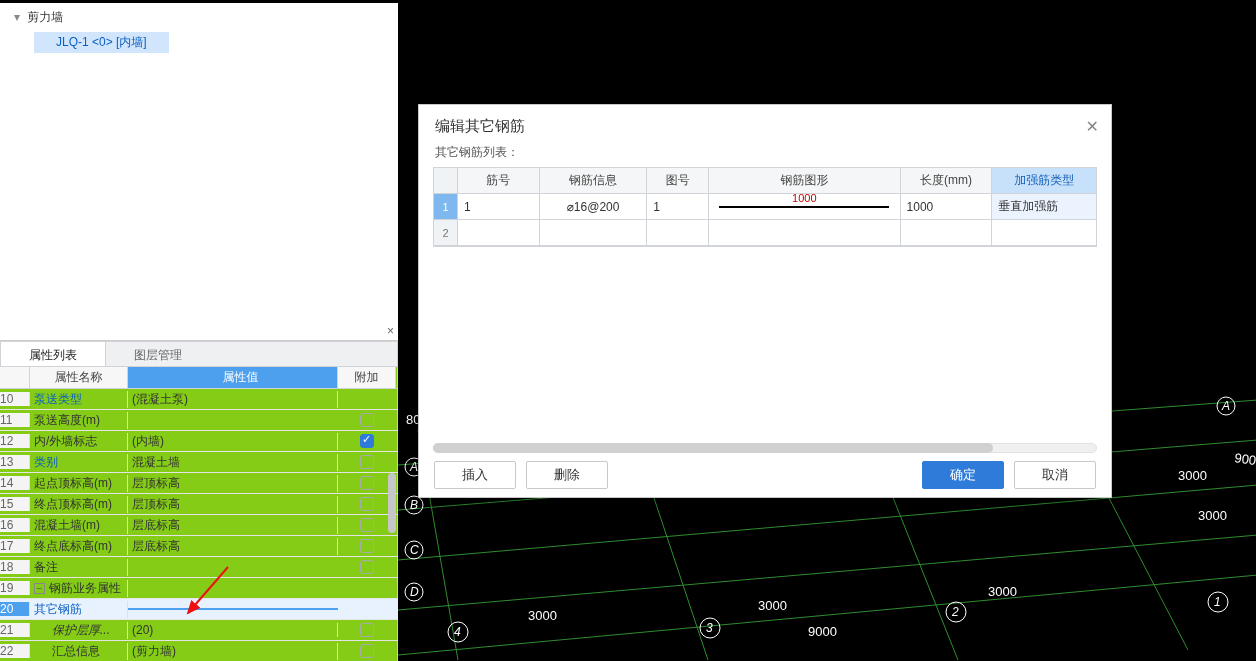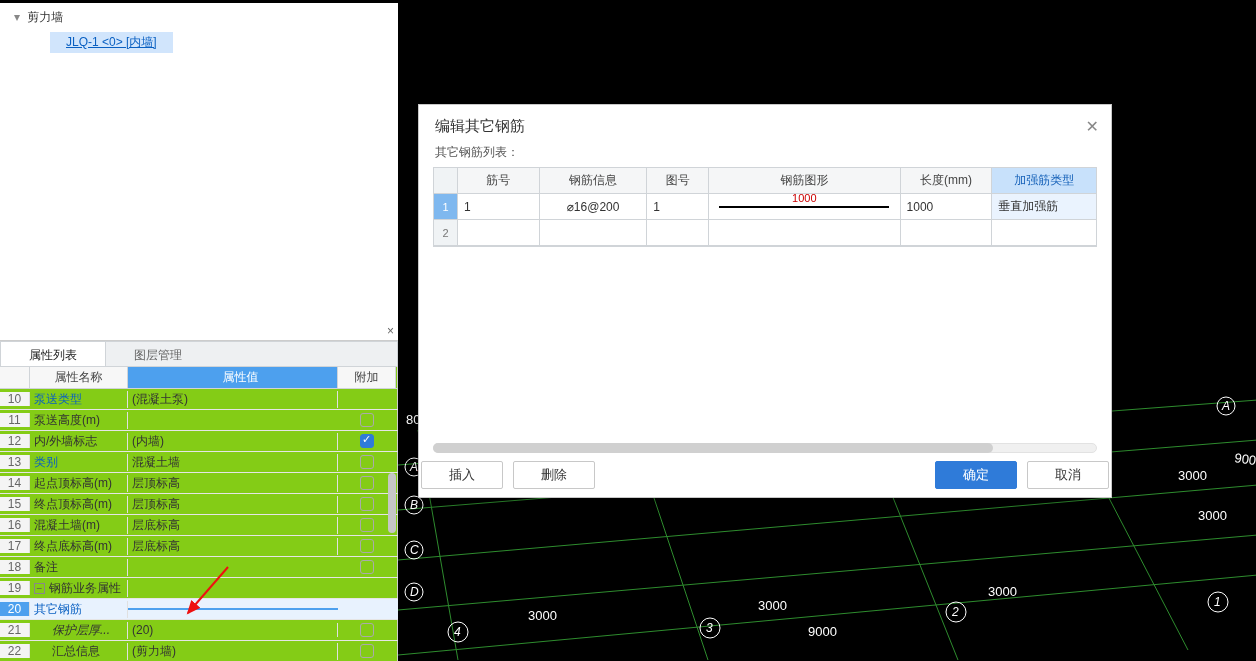--- a/index.html
+++ b/index.html
@@ -3,37 +3,37 @@
 <meta charset="utf-8">
 <style>
 * { box-sizing: border-box; font-family: "Microsoft YaHei", Arial, sans-serif; }
 body { margin:0; padding:0; width:1256px; height:661px; overflow:hidden; background:#000; position:relative; font-size:12px; }
 
 
 .left-panel { position:absolute; left:0; top:3px; width:398px; height:661px; background:#84cc16; border-right:1px solid #ccc; }
 .tree-area { position:absolute; left:0; top:0; width:398px; height:338px; background:#fff; border-bottom:1px solid #ccc; overflow:hidden; }
 .tree-node { padding:6px 8px 2px 14px; color:#333; }
 .tree-node .caret { display:inline-block; width:10px; color:#888;}
-.tree-child { margin:4px 0 0 50px; display:inline-block; padding:2px 16px; background:#d1e5fc; color:#0a60c2;text-decoration:underline; }
+.tree-child { margin:4px 0 0 34px; display:inline-block; padding:2px 22px; background:#d1e5fc; color:#0a60c2; }
 .close-x { position:absolute; right:4px; bottom:2px; color:#666; cursor:pointer; }
 
 .tabbar { position:absolute; left:0; top:338px; width:398px; height:26px; background:#eef0f2; border:1px solid #d0d4d8; display:flex; }
 .tabbar .tab { padding:5px 28px; color:#666; cursor:pointer; }
 .tabbar .tab.active { background:#fff; color:#222; border-right:1px solid #d0d4d8; }
 
 .prop-table { position:absolute; left:0; top:364px; width:398px; }
 .ph { display:flex; height:22px; border-bottom:1px solid #d0d4d8; }
 .ph .c { border-right:1px solid #d0d4d8; display:flex; align-items:center; justify-content:center; background:#f7f7f7; color:#444; }
 .ph .cnum { width:30px; }
 .ph .cname { width:98px; }
 .ph .cval { width:210px; background:#4da0ee; color:#fff;padding-left:16px; }
 .ph .cext { width:58px; }
 
 .prow { display:flex; height:21px; border-bottom:1px solid #e5e5e5; align-items:center; }
-.prow .pn { width:30px; text-align:center; background:#f4f4f4; color:#666; border-right:1px solid #e0e0e0;}
+.prow .pn { width:30px; background:#f4f4f4; color:#666; border-right:1px solid #e0e0e0;}
 .prow .pname { width:98px; padding:0 4px; color:#333; border-right:1px solid #e0e0e0; white-space:nowrap; overflow:hidden; }
 .prow .pval { width:210px; padding:0 4px; color:#333; border-right:1px solid #e0e0e0; white-space:nowrap; overflow:hidden;}
 .prow .pext { width:58px; display:flex; align-items:center; justify-content:center; }
 .prow.link .pname { color:#0a60c2; }
 .prow.sel { background:#e8f2fe; }
 .prow.sel .pn { background:#4da0ee; color:#fff; }
 .prow.sel .pval { border:1px solid #4da0ee; position:relative; }
 .grp-toggle { display:inline-block; width:11px; height:11px; border:1px solid #888; line-height:9px; text-align:center; font-size:10px; margin-right:4px; color:#555;}
 .chk { width:14px; height:14px; border:1px solid #aaa; border-radius:3px; display:inline-block; }
 .chk.on { background:#2f7bd9; border-color:#2f7bd9; position:relative;}
@@ -58,21 +58,21 @@
 .gc:last-child { border-right:none; }
 .ghead .gc { background:#f5f6f7; color:#444; }
 .ghead .gc.actv { background:#c8e1fb; color:#1460b8; }
 .gc.rownum { width:24px; background:#f0f3f5; color:#777; font-size:11px;}
 .gc.rownum.actv { background:#7fb8ef; color:#fff; }
 .gc.sel { background:#eaf3fe; }
 .c-jh { width:82px; } .c-info { width:108px; } .c-th { width:62px; } .c-shape { width:192px; } .c-len { width:92px; } .c-type { width:104px; }
 .rebar-shape { width:170px; position:relative; }
 .rebar-shape .line { border-top:2px solid #000; width:100%;}
 .rebar-shape .lbl { position:absolute; width:100%; text-align:center; top:-14px; color:#c00; font-size:11px;}
-.dlg-btns { position:absolute; left:0; right:0; bottom:8px; padding:0 2px; display:flex; gap:10px;margin-top:14px; }
+.dlg-btns { position:absolute; left:0; right:0; bottom:8px; padding:0 15px; display:flex; gap:10px;margin-top:14px; }
 .dlg-btns .sp { flex:1; }
 .btn { min-width:82px; height:28px; border:1px solid #c8c8c8; background:#fff; color:#333; border-radius:2px; cursor:pointer; font-size:13px;}
 .btn.primary { background:#2f7bd9; color:#fff; border-color:#2f7bd9;}
 .hscroll { position:absolute; left:14px; right:14px; bottom:42px; height:12px; }
 .hscroll .track { width:100%; height:10px; background:#f0f0f0; border:1px solid #e2e2e2; border-radius:5px;}
 .hscroll .thumb { position:absolute; left:0; top:0; width:560px; height:10px; background:#d0d0d0; border-radius:5px;}
 </style>
 </head>
 <body>
 

